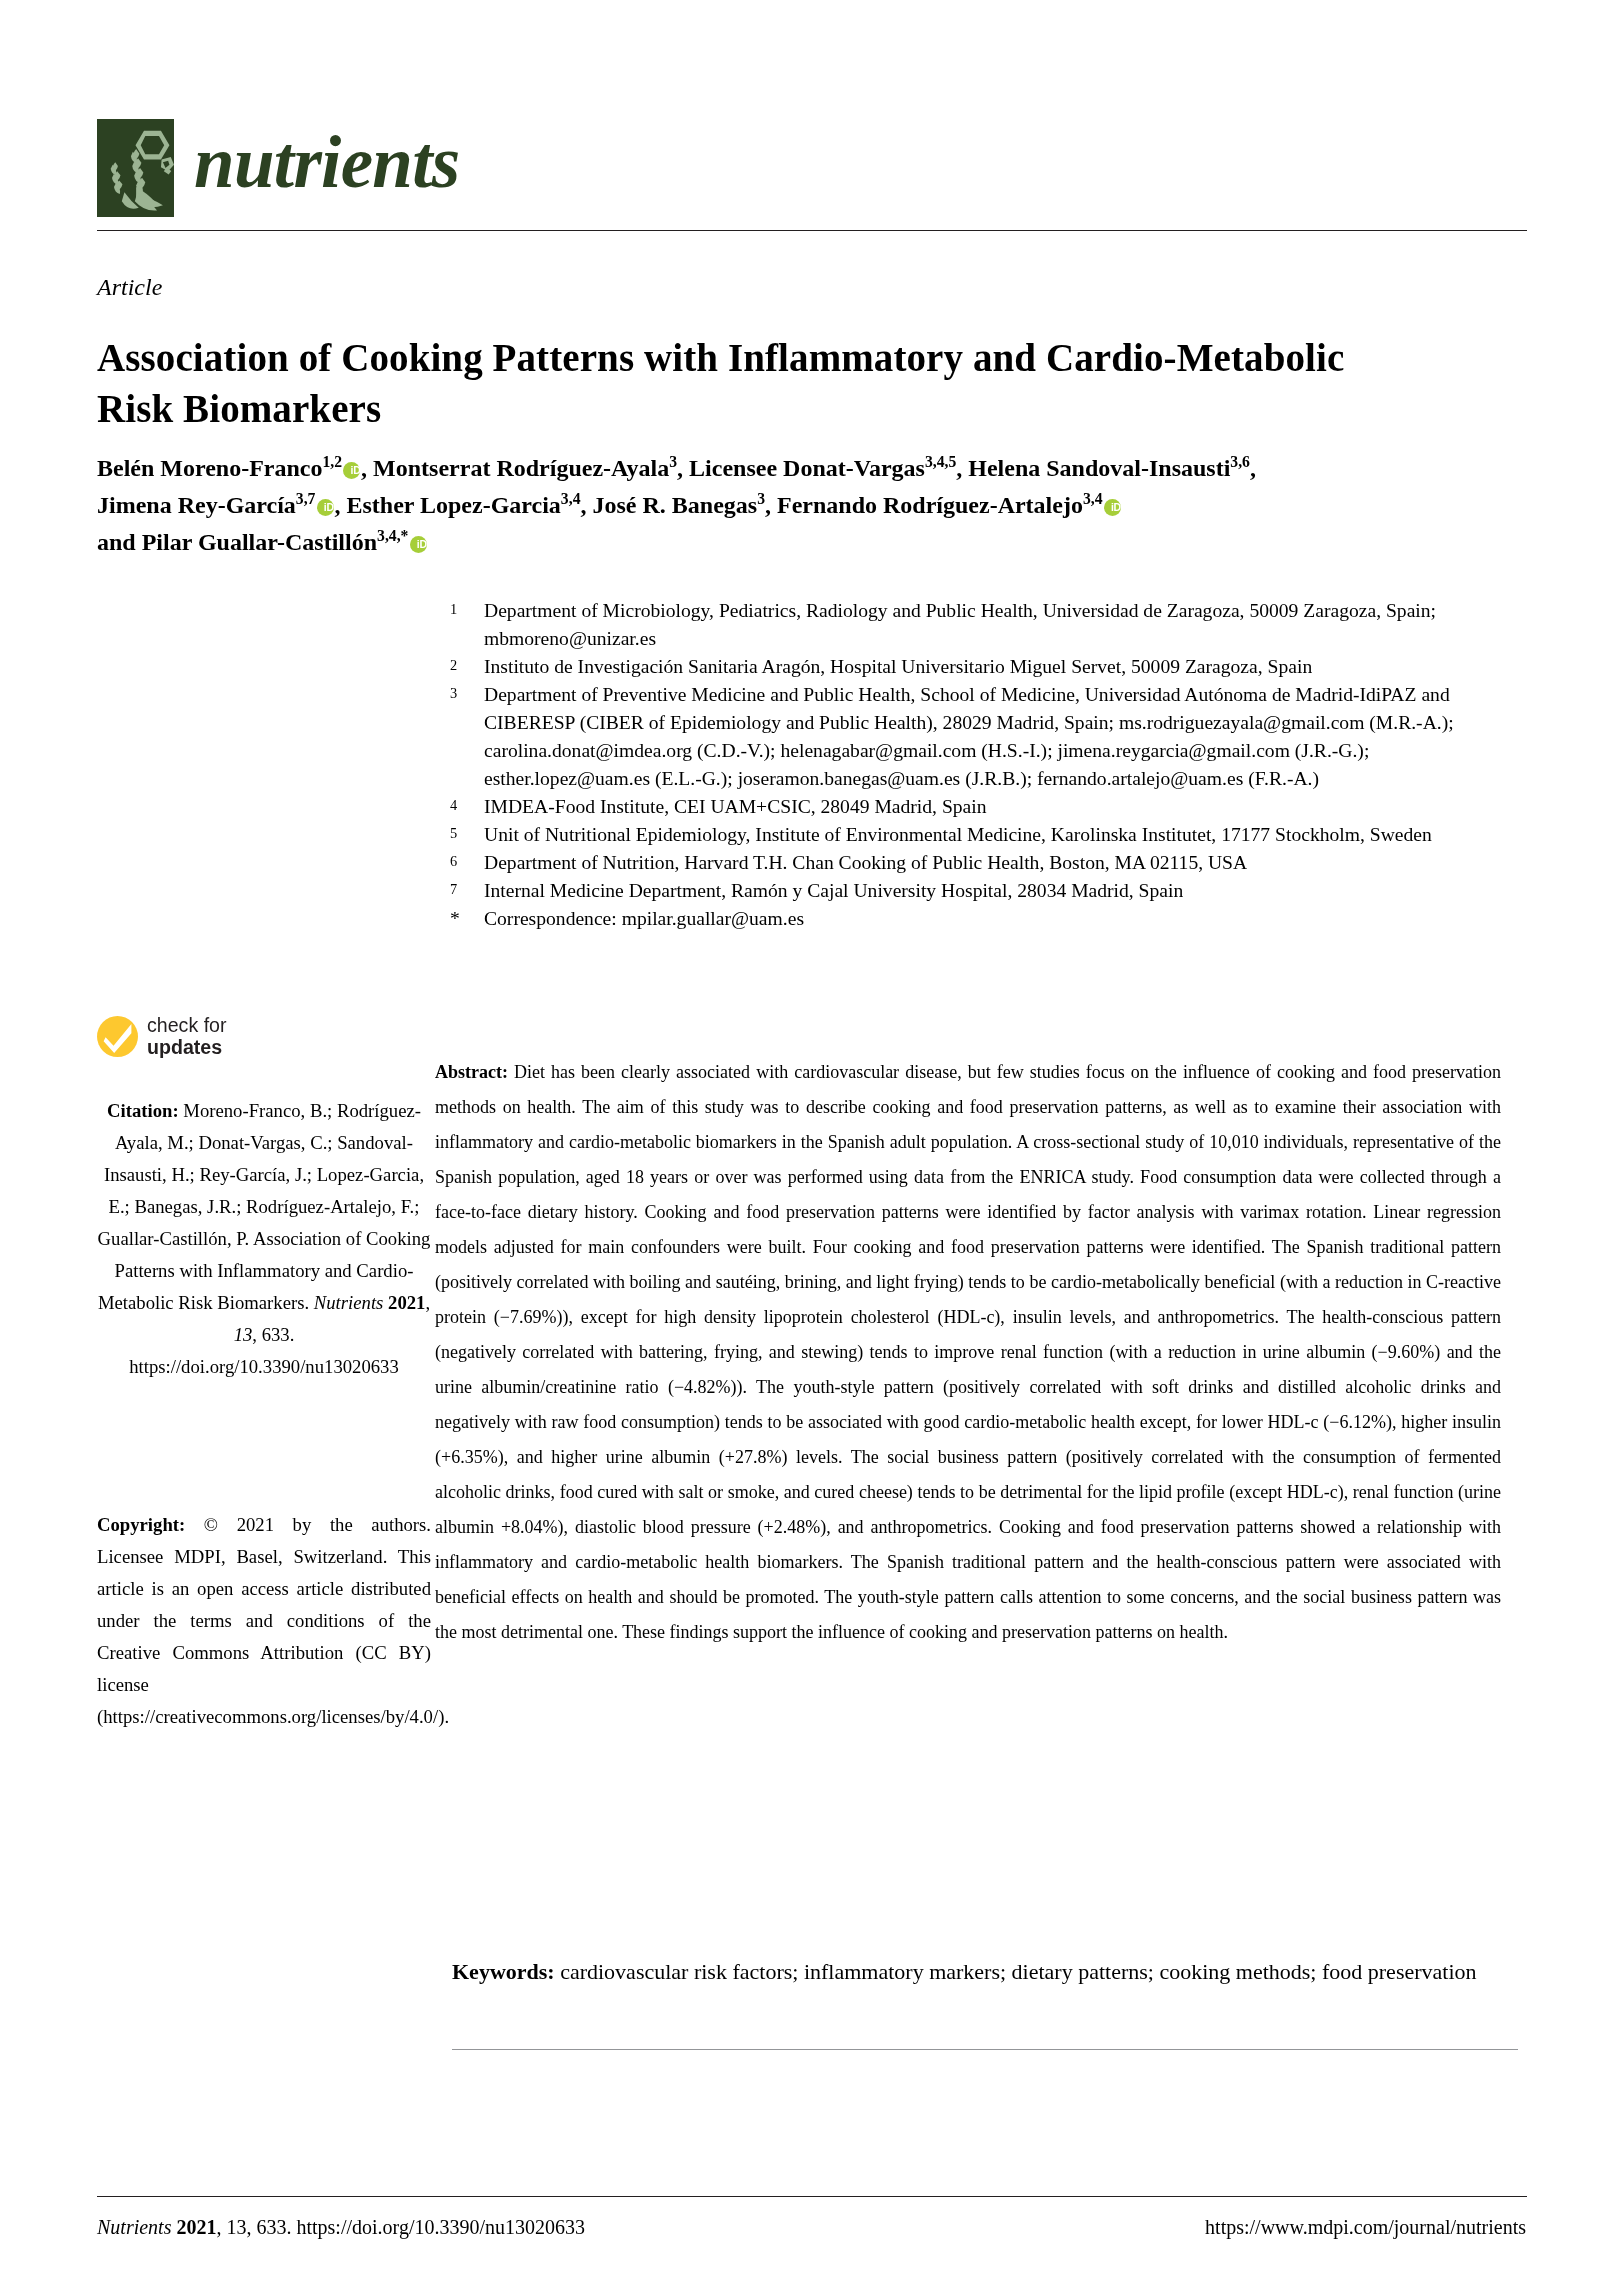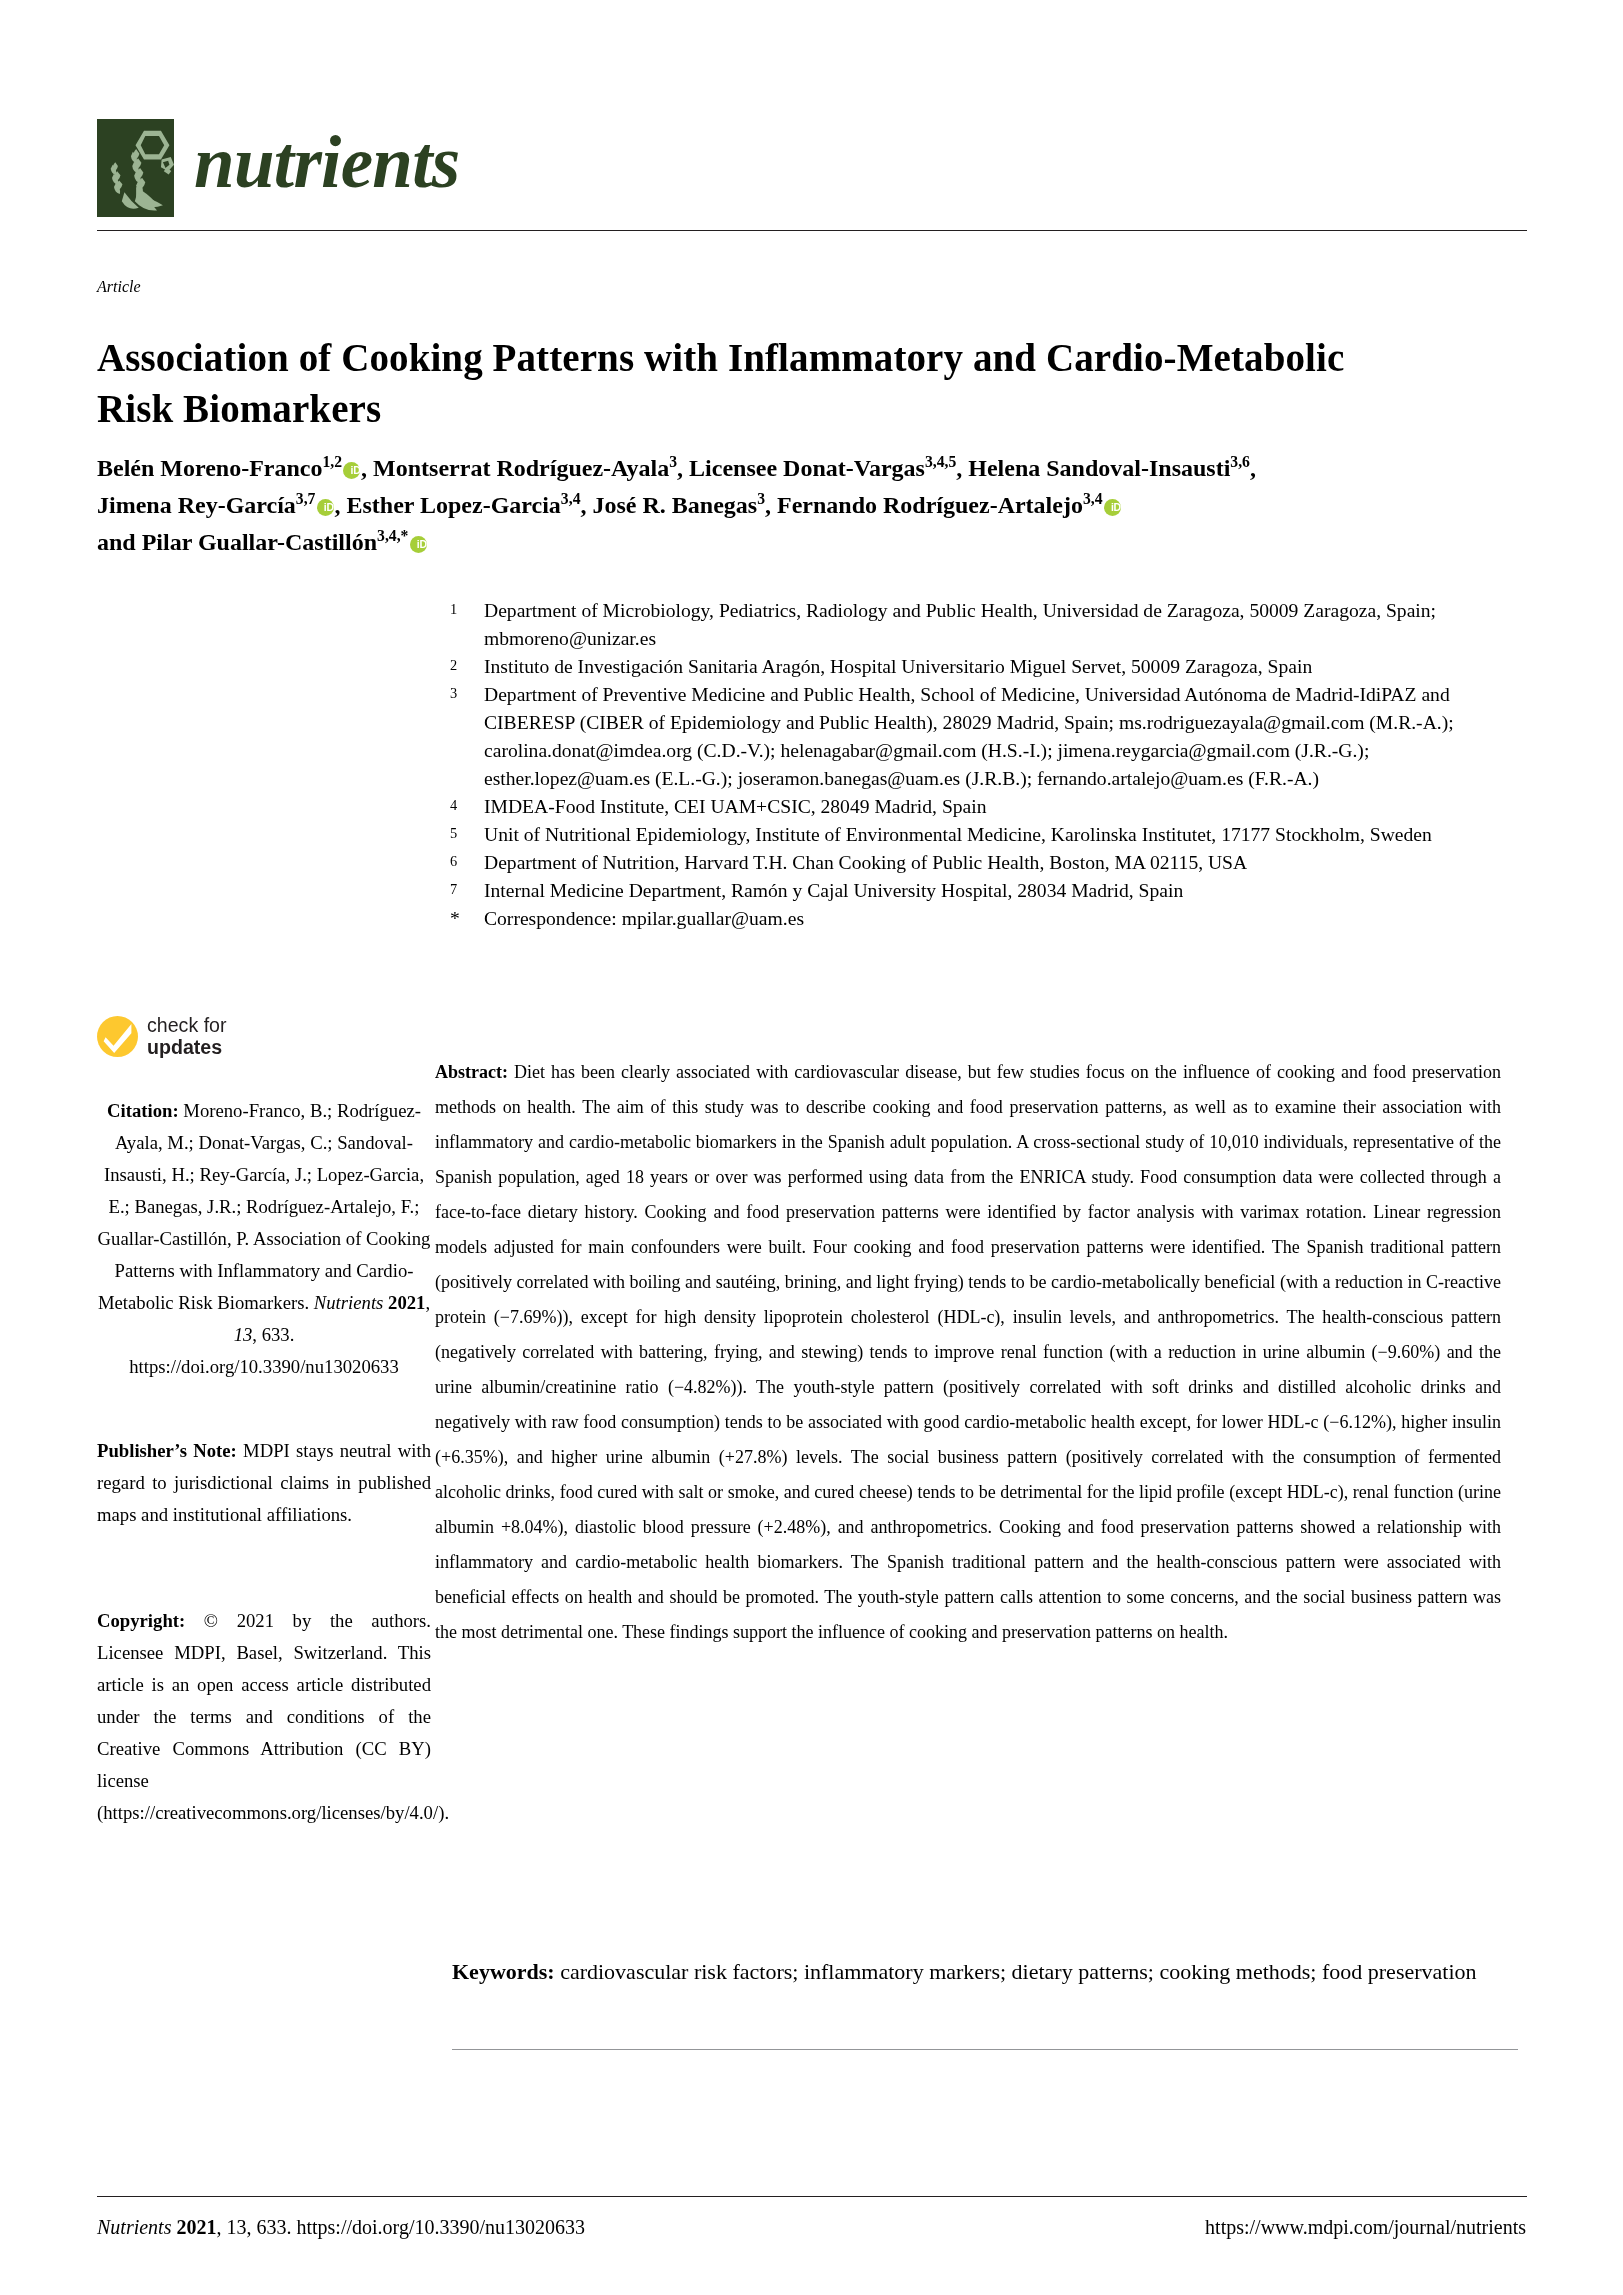--- a/index.html
+++ b/index.html
@@ -27,21 +27,21 @@
     letter-spacing:-0.7px;
   }
   .masthead-rule {
     position:absolute; left:97px; top:230px; width:1430px; height:0;
     border-top:1.6px solid #231f20;
   }
 
   
   .kicker {
     position:absolute; left:97px; top:274px;
-    font-style:italic; font-size:16px; line-height:26px;
+    font-style:italic; font-size:24px; line-height:26px;
   }
   .doc-title {
     position:absolute; left:97px; top:306px; width:1316px;
     font-weight:700; font-size:39px; line-height:51px;
     letter-spacing:0.1px;
   }
 
   
   .authors {
     position:absolute; left:97px; top:450px; width:1431px;
@@ -229,23 +229,20 @@
 
     <div class="side-block">
       <b>Citation:</b><span> Moreno-Franco, B.; Rodríguez-Ayala, M.; Donat-Vargas, C.; Sandoval-Insausti, H.; Rey-García, J.; Lopez-Garcia, E.; Banegas, J.R.; Rodríguez-Artalejo, F.; Guallar-Castillón, P. Association of Cooking Patterns with Inflammatory and Cardio-Metabolic Risk Biomarkers. </span><i>Nutrients</i> <b>2021</b>, <i>13</i>, <span>633</span>. <span>https://doi.org/10.3390/nu13020633</span>
     </div>
 
     <div class="side-gap"></div>
 
 
     <div class="side-gap"></div>
 
-    <div class="side-block just">
-      <b>Publisher’s Note:</b><span> MDPI stays neutral with regard to jurisdictional claims in published maps and institutional affiliations.</span>
-    </div>
 
     <div class="side-gap-lg"></div>
     <div class="side-gap-lg"></div>
 
     <div class="side-block just">
       <b>Copyright:</b><span> © 2021 by the authors. Licensee MDPI, Basel, Switzerland. This article is an open access article distributed under the terms and conditions of the Creative Commons Attribution (CC BY) license (https://creativecommons.org/licenses/by/4.0/).</span>
     </div>
   </div>
 
   <div class="abstract">

